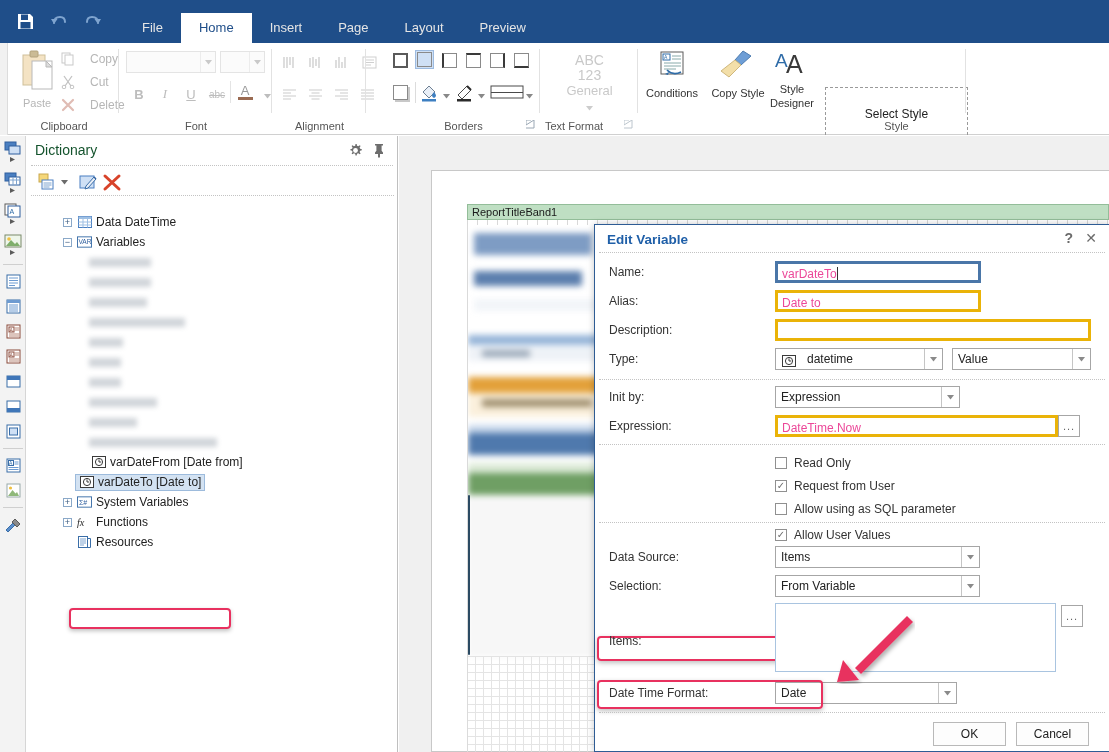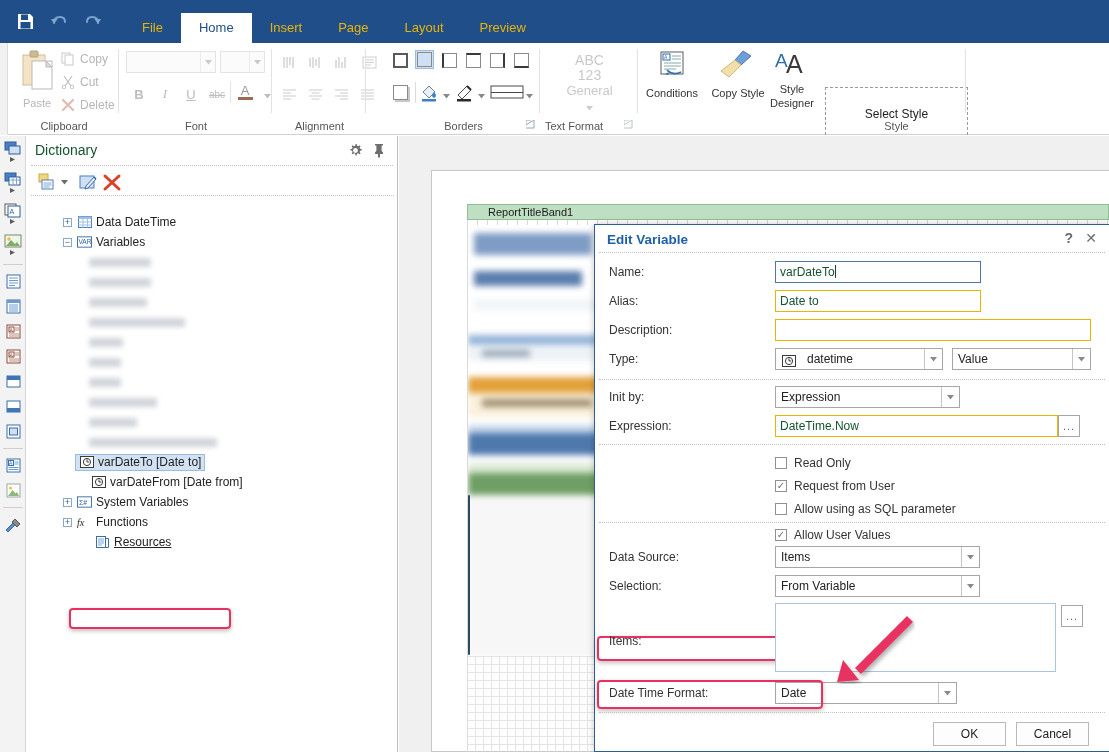--- a/index.html
+++ b/index.html
@@ -18,21 +18,21 @@
   #ribbon-tabs {
     position:absolute; left:0; top:0; width:1109px; height:43px;
     background:#1f4e89;
     display:flex; align-items:flex-end;
   }
   .qa-icons { display:flex; align-items:center; height:43px; padding-left:8px; }
   .qa-btn { width:34px; height:34px; display:flex; align-items:center; justify-content:center; }
   .qa-btn svg { display:block; }
   .tabs { display:flex; align-items:flex-end; height:43px; margin-left:14px; }
   .tab {
-    height:30px; line-height:30px; padding:0 18px; color:#eab308; font-size:13px;
+    height:30px; line-height:30px; padding:0 18px; color:#e5e5e5; font-size:13px;
     cursor:default; white-space:nowrap;
   }
   .tab.active { background:#ffffff; color:#1f4e89; font-weight:normal; }
 
   
   #ribbon-body {
     position:absolute; left:0; top:43px; width:1109px; height:92px;
     background:#ffffff; border-bottom:1px solid #d0d0d0;
   }
   #ribbon-scroll-left {
@@ -46,21 +46,21 @@
   }
   .rgroup .gsep {
     position:absolute; right:0; top:6px; bottom:22px; width:1px; background:#e2e2e2;
   }
 
   
   #grp-clipboard { left:9px; width:110px; }
   #paste-btn { position:absolute; left:6px; top:6px; width:44px; height:72px;
     display:flex; flex-direction:column; align-items:center; justify-content:flex-start; }
   #paste-label { font-size:11px; color:#b6b6b6; margin-top:2px; }
-  .cb-item { position:absolute; left:52px; display:flex; align-items:center; gap:5px;
+  .cb-item { position:absolute; left:52px; display:flex; align-items:center; gap:15px;
     font-size:12px; color:#b6b6b6; height:20px; }
 
   
   #grp-font { left:120px; width:152px; }
   .combo-empty { position:absolute; border:1px solid #e4e4e4; background:#fbfbfb; height:22px; }
   .combo-empty .arrow { position:absolute; right:0; top:0; bottom:0; width:15px;
     border-left:1px solid #ececec; display:flex; align-items:center; justify-content:center; }
   .fbtn { position:absolute; width:22px; height:22px; display:flex; align-items:center;
     justify-content:center; font-size:13px; color:#bdbdbd; }
 
@@ -142,21 +142,21 @@
     position:absolute; left:399px; top:136px; width:710px; height:616px;
     background:#f0f0f0;
   }
   #page-sheet {
     position:absolute; left:32px; top:34px; width:678px; height:582px;
     background:#ffffff; border:1px solid #c8c8c8; border-right:none;
   }
   #band-header {
     position:absolute; left:68px; top:68px; width:642px; height:16px;
     background:#bfdfc3; border:1px solid #93bd99; color:#1a1a1a;
-    font-size:11px; line-height:14px; padding-left:20px;
+    font-size:11px; line-height:14px; padding-left:4px;
   }
   #band-ticks { position:absolute; left:68px; top:84px; width:642px; height:5px;
     background:repeating-linear-gradient(to right, #b9b9b9 0 1px, transparent 1px 10px);
     opacity:.55; }
   #report-preview {
     position:absolute; left:68px; top:89px; width:135px; height:567px; overflow:hidden;
     border-left:1px solid #dadada;
   }
   .rp-blur { filter: blur(3.2px); }
   .rp-line { position:absolute; border-radius:1px; }
@@ -177,22 +177,22 @@
   }
   #dlg-titlebar { position:relative; height:30px; }
   #dlg-title { position:absolute; left:12px; top:7px; font-size:13.5px; color:#1f5fa8; font-weight:bold; }
   #dlg-help { position:absolute; right:36px; top:5px; font-size:14px; color:#6b6b6b; font-weight:bold; }
   #dlg-close { position:absolute; right:12px; top:5px; font-size:14px; color:#6b6b6b; }
   .dlg-sep { position:absolute; left:4px; right:4px; border-top:1px dotted #c3c3c3; height:0; }
 
   .frow { position:absolute; left:0; width:515px; height:24px; }
   .flabel { position:absolute; left:14px; top:4px; font-size:12px; color:#333; }
   .fin {
-    position:absolute; border:1px solid #eab308; background:#fff; height:22px;
-    font-size:12px; color:#14532d; padding:0 4px; line-height:20px; overflow:hidden;
+    position:absolute; border:3px solid #eab308; background:#fff; height:22px;
+    font-size:12px; color:#ec4899; padding:0 4px; line-height:20px; overflow:hidden;
     white-space:nowrap;
   }
   .fin.focus { border-color:#4a76a8; }
   .fsel {
     position:absolute; border:1px solid #a6a6a6; background:#fff; height:22px;
     font-size:12px; color:#222; line-height:20px;
   }
   .fsel .txt { position:absolute; left:5px; top:0; }
   .fsel .dd {
     position:absolute; right:0; top:0; bottom:0; width:18px; border-left:1px solid #c5c5c5;
@@ -723,44 +723,44 @@
     <div class="blurred-row" style="padding-left:62px;">
         <span class="bar" style="width:68px;"></span>
       </div>
     <div class="blurred-row" style="padding-left:62px;">
         <span class="bar" style="width:48px;"></span>
       </div>
     <div class="blurred-row" style="padding-left:62px;">
         <span class="bar" style="width:128px;"></span>
       </div>
 
+    <div class="node" style="padding-left:64px;">
+      <span class="nicon">
+        <svg width="14" height="12" viewBox="0 0 14 12">
+            <rect x="0.5" y="0.5" width="13" height="11" fill="#fff" stroke="#3a3a3a"></rect>
+            <circle cx="7" cy="6" r="3.6" fill="none" stroke="#3a3a3a"></circle>
+            <path d="M7 3.4V6h2.2" stroke="#3a3a3a" fill="none"></path>
+          </svg>
+      </span>
+      <span>varDateFrom [Date from]</span>
+    </div>
+
     <div class="node" style="padding-left:48px;">
       <span id="sel-node">
         <span class="nicon">
           <svg width="14" height="12" viewBox="0 0 14 12">
               <rect x="0.5" y="0.5" width="13" height="11" fill="#fff" stroke="#3a3a3a"></rect>
               <circle cx="7" cy="6" r="3.6" fill="none" stroke="#3a3a3a"></circle>
               <path d="M7 3.4V6h2.2" stroke="#3a3a3a" fill="none"></path>
             </svg>
         </span>
         <span>varDateTo [Date to]</span>
       </span>
     </div>
 
-    <div class="node" style="padding-left:64px;">
-      <span class="nicon">
-        <svg width="14" height="12" viewBox="0 0 14 12">
-            <rect x="0.5" y="0.5" width="13" height="11" fill="#fff" stroke="#3a3a3a"></rect>
-            <circle cx="7" cy="6" r="3.6" fill="none" stroke="#3a3a3a"></circle>
-            <path d="M7 3.4V6h2.2" stroke="#3a3a3a" fill="none"></path>
-          </svg>
-      </span>
-      <span>varDateFrom [Date from]</span>
-    </div>
-
     <div class="node" style="padding-left:36px;">
       <span class="exp">+</span>
       <span class="nicon">
         <svg width="16" height="12" viewBox="0 0 16 12">
             <rect x="0.5" y="0.5" width="15" height="11" fill="#fff" stroke="#3a6ea8"></rect>
             <text x="2" y="8.8" font-size="7.5" font-family="Liberation Sans" fill="#2f5f9e">Σ#</text>
           </svg>
       </span>
       <span>System Variables</span>
     </div>
@@ -768,21 +768,21 @@
     <div class="node" style="padding-left:36px;">
       <span class="exp">+</span>
       <span class="nicon">
         <svg width="16" height="13" viewBox="0 0 16 13">
             <text x="0" y="10.5" font-size="11" font-style="italic" font-family="Liberation Serif" fill="#2b2b2b">fx</text>
           </svg>
       </span>
       <span>Functions</span>
     </div>
 
-    <div class="node" style="padding-left:68px;text-decoration:underline;">
+    <div class="node" style="padding-left:50px;">
       <span class="nicon">
         <svg width="14" height="13" viewBox="0 0 14 13">
             <rect x="0.5" y="0.5" width="9" height="11" fill="#fff" stroke="#3a6ea8"></rect>
             <g stroke="#7fa4cf">
               <path d="M2 3h6M2 5h6M2 7h6M2 9h4"></path>
             </g>
             <path d="M9.5 2.5h3v9h-9" fill="none" stroke="#3a6ea8"></path>
           </svg>
       </span>
       <span>Resources</span>

